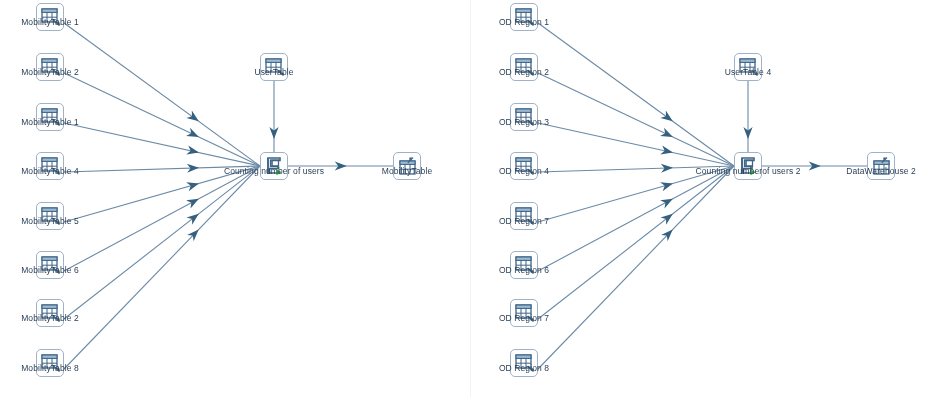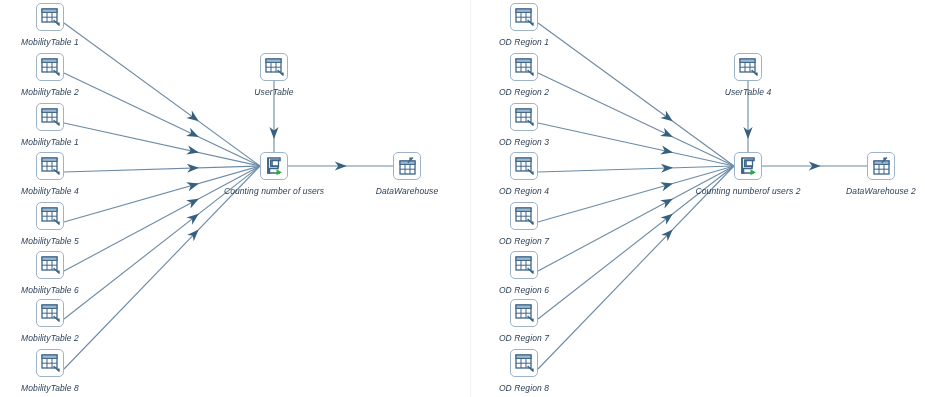--- a/index.html
+++ b/index.html
@@ -5,22 +5,22 @@
   html,body{margin:0;padding:0;background:#ffffff;}
   body{width:925px;height:397px;overflow:hidden;
        font-family:"Liberation Sans","DejaVu Sans",sans-serif;}
   #canvas{position:relative;width:925px;height:397px;background:#ffffff;}
   #wires{position:absolute;left:0;top:0;width:925px;height:397px;}
   .node{position:absolute;width:0;height:0;}
   .nodebox{position:absolute;left:-14px;top:-14px;width:28px;height:28px;
            box-sizing:border-box;border:1px solid #9fb3c8;border-radius:5px;
            background:#ffffff;}
   .nodeicon{position:absolute;left:-14px;top:-14px;width:28px;height:28px;}
-  .nlabel{position:absolute;top:20px;left:0;transform:translateX(-50%);
-          white-space:nowrap;font-size:8.5px;color:#2b3f55;letter-spacing:.1px;font-style:italic;}
+  .nlabel{position:absolute;top:0;left:0;transform:translateX(-50%);
+          white-space:nowrap;font-size:8.5px;color:#2b3f55;letter-spacing:.1px;}
   .divider{position:absolute;top:0;width:1px;height:397px;background:#f2f2f2;}
 </style>
 </head>
 <body>
 
 <div id="canvas">
 
   <svg id="wires" viewBox="0 0 925 397" xmlns="http://www.w3.org/2000/svg">
     <defs>
       <marker id="ah" viewBox="0 0 12 10" refX="11" refY="5" markerWidth="11" markerHeight="9" orient="auto-start-reverse">
@@ -205,21 +205,21 @@
         <div class="nodebox"></div>
         <div class="nodeicon"><svg viewBox="0 0 28 28" xmlns="http://www.w3.org/2000/svg">
             <rect x="7" y="9" width="15" height="13" fill="#ffffff" stroke="#3d6488" stroke-width="1.3"></rect>
        <rect x="7" y="9" width="15" height="3.4" fill="#9dbad2" stroke="#3d6488" stroke-width="1.1"></rect>
        <line x1="12" y1="12.4" x2="12" y2="22" stroke="#3d6488" stroke-width="1"></line>
        <line x1="17" y1="12.4" x2="17" y2="22" stroke="#3d6488" stroke-width="1"></line>
        <line x1="7" y1="17.2" x2="22" y2="17.2" stroke="#3d6488" stroke-width="1"></line>
             <path d="M7.8,5.4 l-3.4,0 l0,3.4 z" fill="#35607f" transform="translate(12,0)"></path>
             <path d="M20.0,5.6 L14.8,10.8" stroke="#35607f" stroke-width="1.2"></path>
           </svg></div>
-        <div class="nlabel">DataWarehouse</div>
+        <div class="nlabel">MobilityTable</div>
       </div>
       <div class="node" style="left: 524px; top: 17px;">
         <div class="nodebox"></div>
         <div class="nodeicon"><svg viewBox="0 0 28 28" xmlns="http://www.w3.org/2000/svg">
             <rect x="6" y="6" width="15" height="13" fill="#ffffff" stroke="#3d6488" stroke-width="1.3"></rect>
        <rect x="6" y="6" width="15" height="3.4" fill="#9dbad2" stroke="#3d6488" stroke-width="1.1"></rect>
        <line x1="11" y1="9.4" x2="11" y2="19" stroke="#3d6488" stroke-width="1"></line>
        <line x1="16" y1="9.4" x2="16" y2="19" stroke="#3d6488" stroke-width="1"></line>
        <line x1="6" y1="14.2" x2="21" y2="14.2" stroke="#3d6488" stroke-width="1"></line>
             <path d="M20.2,19.6 l3.4,0 l0,3.4 z" fill="#35607f"></path>

